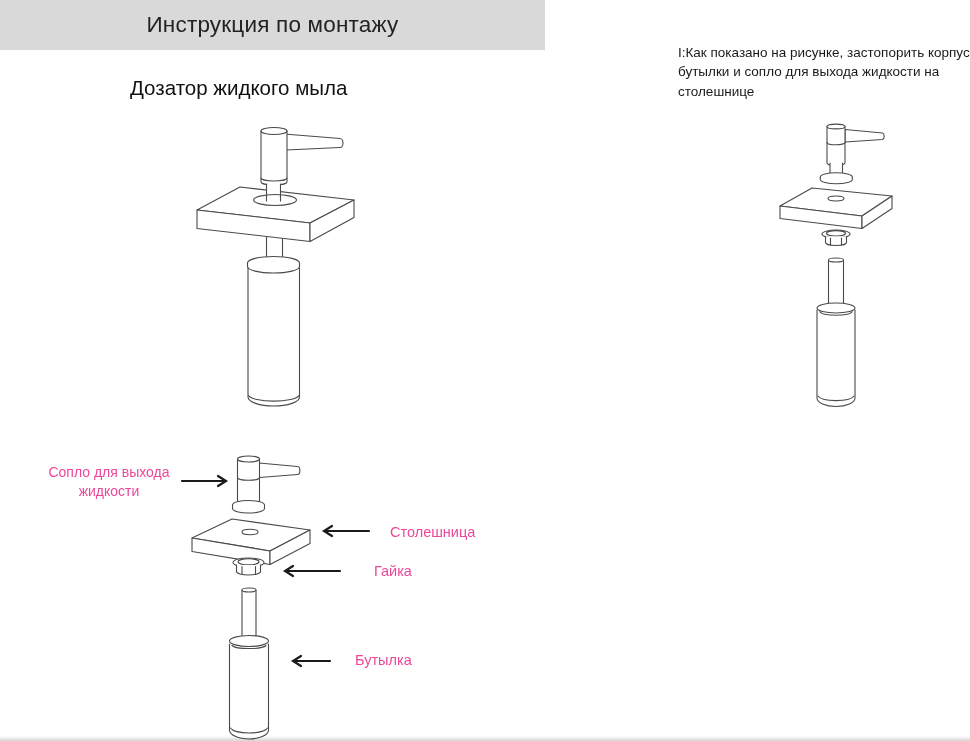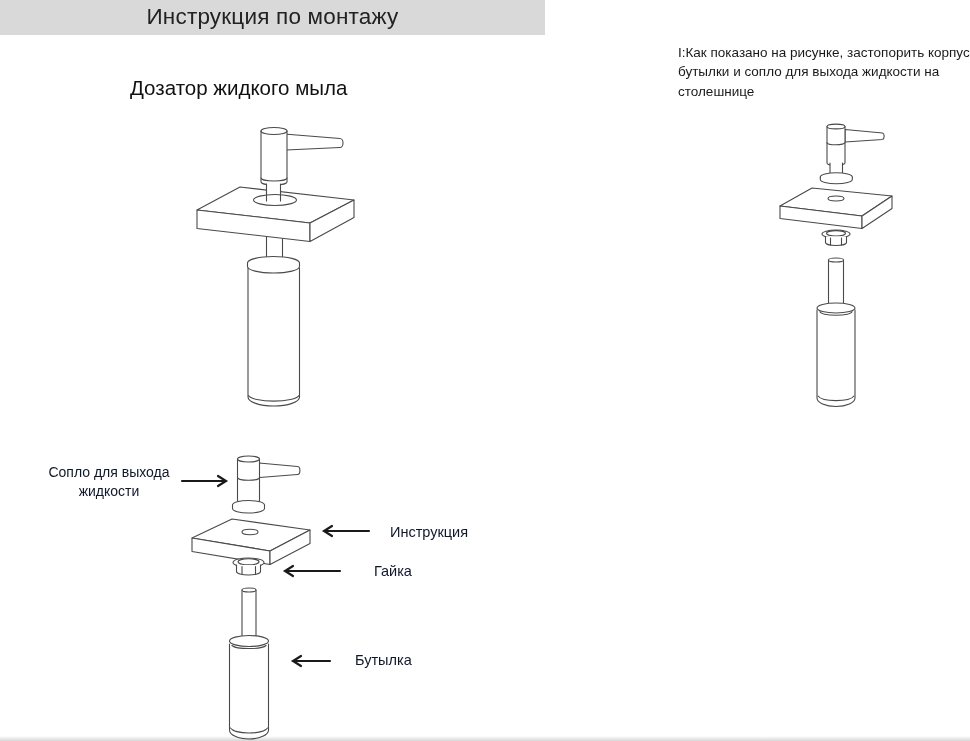--- a/index.html
+++ b/index.html
@@ -11,42 +11,42 @@
   *{margin:0;padding:0;box-sizing:border-box;}
   html,body{width:970px;height:741px;}
   body{
     position:relative;
     background:#ffffff;
     font-family:"Liberation Sans","DejaVu Sans",sans-serif;
     color:var(--text-color);
     overflow:hidden;
   }
   .header-bar{
-    position:absolute;left:0;top:0;width:545px;height:35px;
+    position:absolute;left:0;top:0;width:545px;height:50px;
     background:var(--header-bg);
     display:flex;align-items:center;justify-content:center;
   }
   .header-title{
     font-size:22.5px;line-height:1;color:#222222;letter-spacing:.2px;
   }
   .subtitle{
     position:absolute;left:130px;top:76px;width:290px;
     text-align:left;font-size:20.5px;color:#111111;
   }
   .step-text{
     position:absolute;left:678px;top:43px;width:300px;
     font-size:13.5px;line-height:19.3px;color:#1a1a1a;
     white-space:pre-line;
   }
   .diagram{position:absolute;}
   .diagram .s{fill:#ffffff;stroke:var(--drawing-line);stroke-width:1.1;stroke-linejoin:round;stroke-linecap:round;}
   .diagram .o{fill:none;stroke:var(--drawing-line);stroke-width:1.1;stroke-linejoin:round;stroke-linecap:round;}
   .diagram .w{fill:#ffffff;stroke:none;}
   .part-label{
-    position:absolute;font-size:14.5px;color:#0f172a;line-height:1.35;
+    position:absolute;font-size:14.5px;color:#ec4899;line-height:1.35;
     white-space:pre-line;
   }
   .label-nozzle{left:28px;top:463px;width:162px;text-align:center;font-size:14px;}
   .label-countertop{left:390px;top:523px;}
   .label-nut{left:374px;top:562px;}
   .label-bottle{left:355px;top:651px;}
   .arrow{position:absolute;overflow:visible;}
   .arrow line,.arrow polyline{stroke:var(--arrow-color);stroke-width:2.2;fill:none;stroke-linecap:round;stroke-linejoin:miter;}
   .page-edge-shadow{
     position:absolute;left:0;top:736px;width:970px;height:5px;
@@ -159,21 +159,21 @@
   </g>
 </svg>
 
 <div class="part-label label-nozzle">Сопло для выхода
 жидкости</div>
 <svg class="arrow" style="left:181px;top:474px;" width="48" height="14" viewBox="0 0 48 14">
   <line x1="1" y1="7" x2="43" y2="7"></line>
   <polyline points="37,2 45,7 37,12"></polyline>
 </svg>
 
-<div class="part-label label-countertop">Инструкция</div>
+<div class="part-label label-countertop">Столешница</div>
 <svg class="arrow" style="left:316px;top:524px;" width="54" height="14" viewBox="0 0 54 14">
   <line x1="53" y1="7" x2="9" y2="7"></line>
   <polyline points="16,2 8,7 16,12"></polyline>
 </svg>
 
 <div class="part-label label-nut">Гайка</div>
 <svg class="arrow" style="left:277px;top:564px;" width="64" height="14" viewBox="0 0 64 14">
   <line x1="63" y1="7" x2="9" y2="7"></line>
   <polyline points="16,2 8,7 16,12"></polyline>
 </svg>

